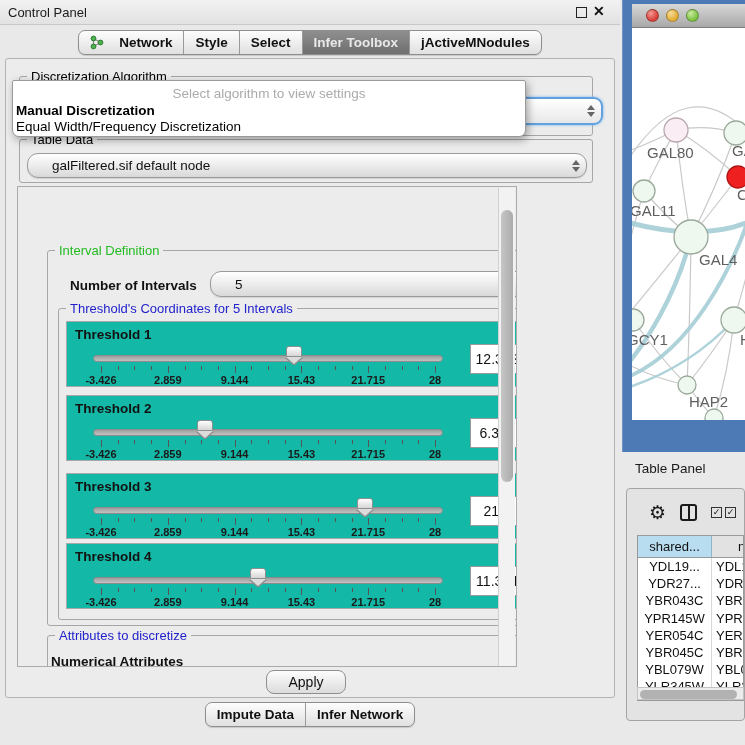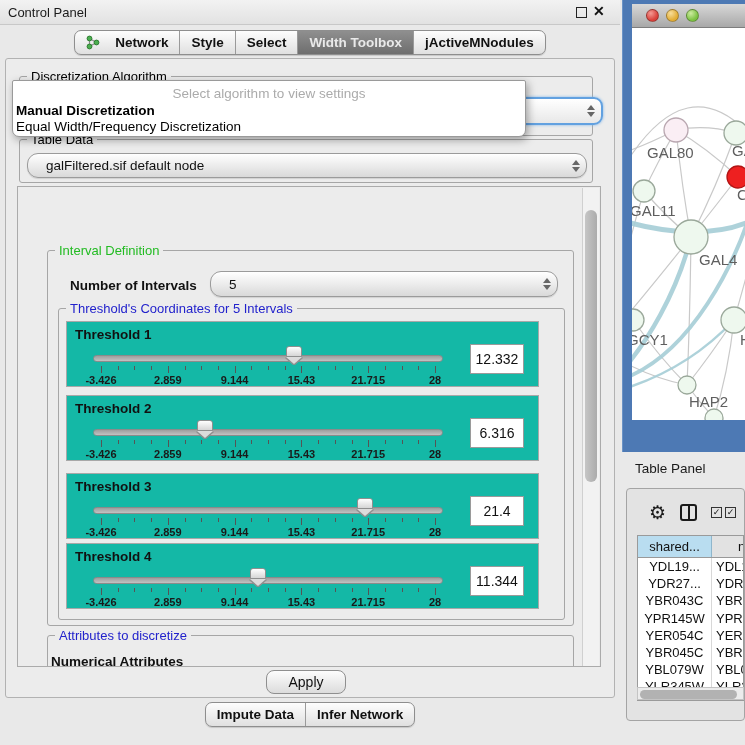--- a/index.html
+++ b/index.html
@@ -38,25 +38,25 @@
   #algo-popup { position:absolute; left:12px; top:80px; width:514px; height:57px; background:#ffffff;
                 border:1px solid #9a9a9a; border-radius:2px 2px 7px 7px; box-shadow:2px 3px 8px rgba(0,0,0,.35); z-index:30; }
   #popup-header { position:absolute; left:0; top:5px; width:100%; text-align:center; font-size:13.5px; color:#ababab; }
   .popup-opt { position:absolute; left:3px; font-size:13.5px; color:#000; white-space:nowrap; }
   #popup-opt-0 { top:22px; font-weight:700; }
   #popup-opt-1 { top:38px; }
 
   
   #tabledata-group { left:13px; top:80px; width:574px; height:44px; }
   .mac-combo { position:absolute; background:linear-gradient(#ffffff,#d9d9d9); border:1px solid #9b9b9b; border-radius:11px;
-               font-size:13.5px; color:#111; display:flex; align-items:center; padding-left:18px; box-shadow:0 1px 1px rgba(0,0,0,.12); }
+               font-size:13.5px; color:#111; display:flex; align-items:center; padding-left:24px; box-shadow:0 1px 1px rgba(0,0,0,.12); }
   #tabledata-combo { left:7px; top:13px; width:560px; height:25px; }
 
   
-  #scrollpane { position:absolute; left:11px; top:127px; width:584px; height:481px; border:1px solid #ababab; background:#ececec; overflow:hidden; }
+  #scrollpane { position:absolute; left:11px; top:127px; width:500px; height:481px; border:1px solid #ababab; background:#ececec; overflow:hidden; }
   #vscroll { position:absolute; right:1px; top:1px; width:17px; height:478px; background:#f2f2f2; border-left:1px solid #d0d0d0; }
   #vscroll-thumb { position:absolute; left:2px; top:22px; width:12px; height:272px; background:linear-gradient(90deg,#c6c6c6,#ababab); border-radius:7px; }
 
   #interval-group { left:29px; top:63px; width:527px; height:376px; }
   #num-intervals-label { position:absolute; left:22px; top:27px; font-size:13.5px; font-weight:700; color:#111; }
   #num-intervals-combo { left:162px; top:20px; width:348px; height:26px; }
 
   #coords-group { left:10px; top:57px; width:507px; height:312px; }
 
   .thresh-panel { position:absolute; left:7px; width:473px; height:66px; border:1px solid #a8a8a8; background:#14b8a6; }
@@ -139,21 +139,21 @@
         </svg>
         <span>Network</span>
       </div>
       <div class="tab">
           <span>Style</span>
         </div>
       <div class="tab">
           <span>Select</span>
         </div>
       <div class="tab sel">
-          <span>Width Toolbox</span>
+          <span>Infer Toolbox</span>
         </div>
       <div class="tab">
           <span>jActiveMNodules</span>
         </div>
     </div>
   </div>
 
   <div id="outer-panel">
 
     <div class="group" id="algo-group">

